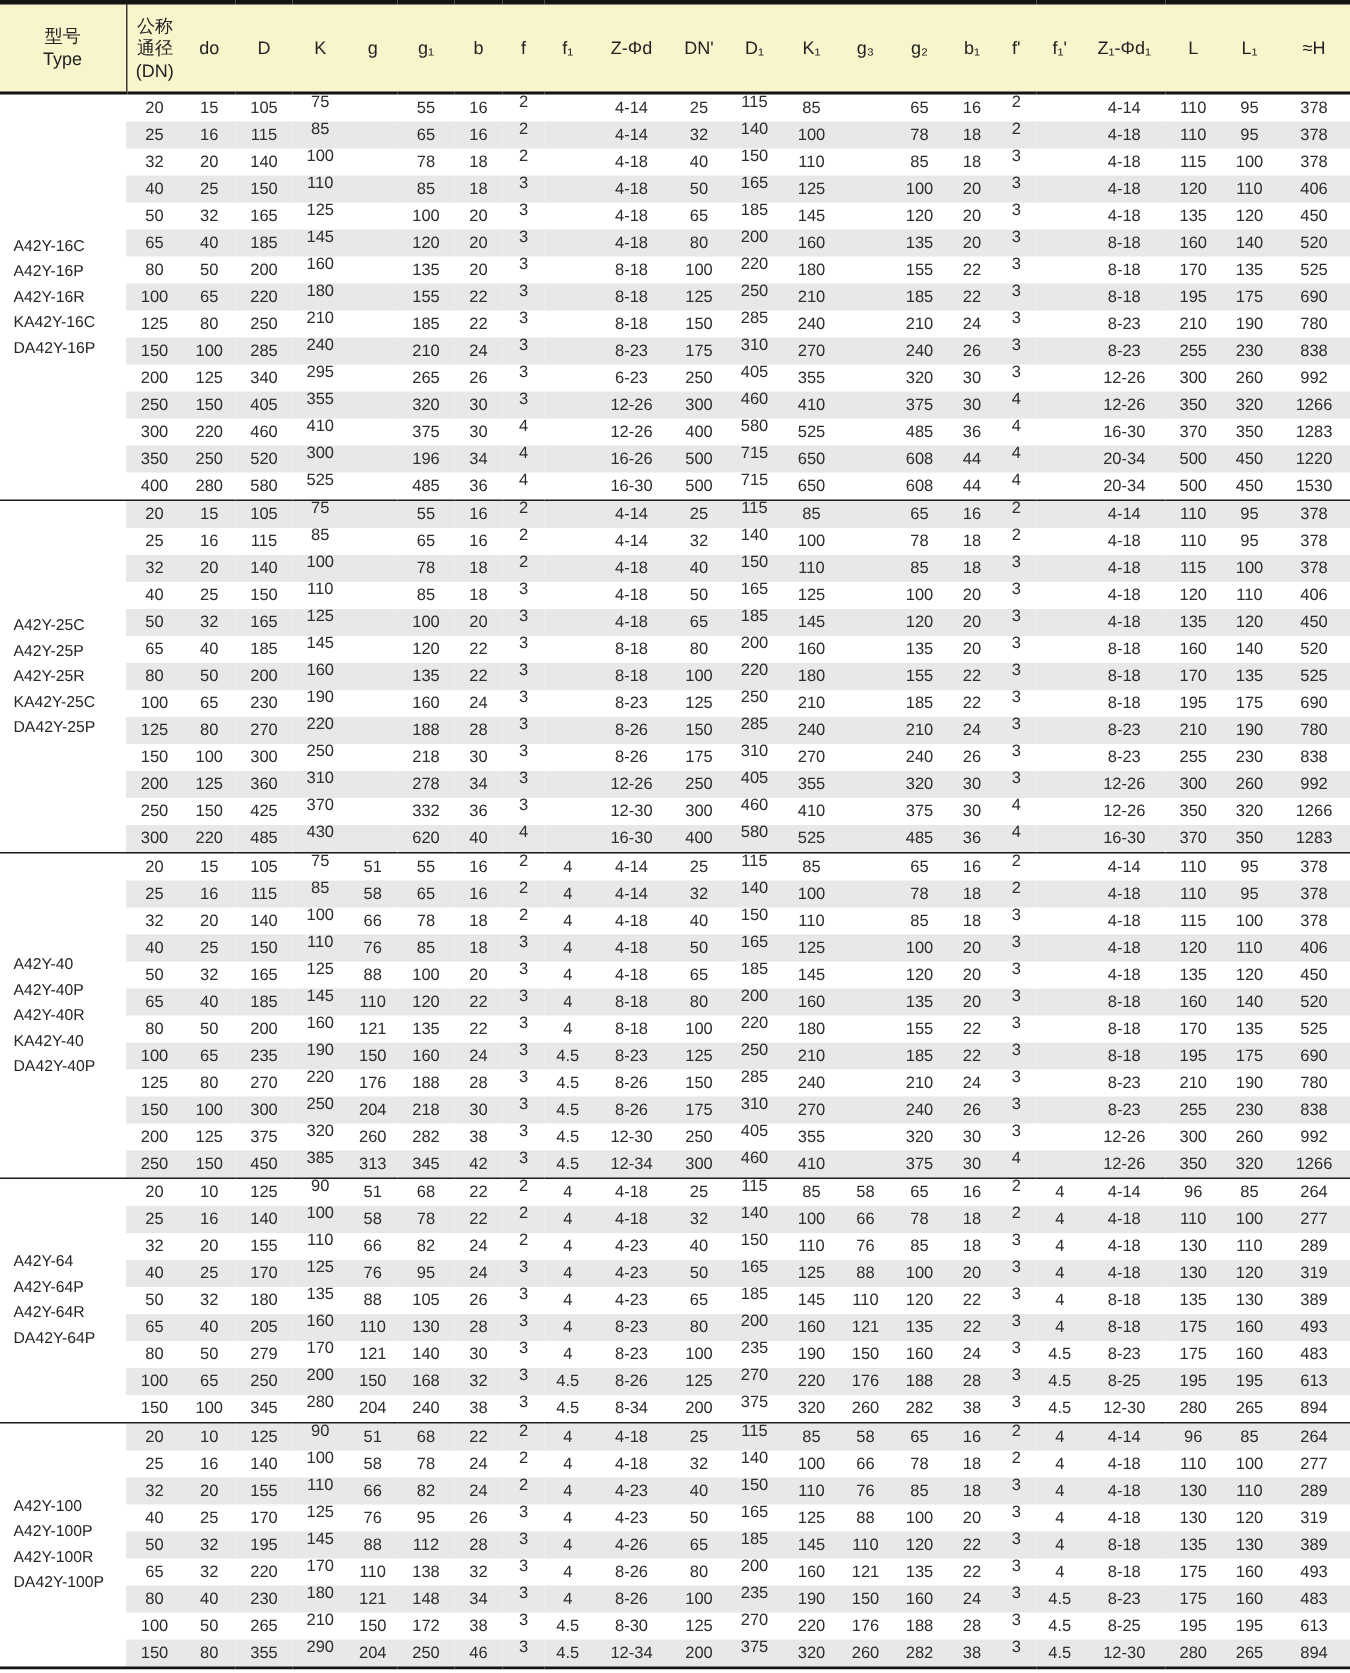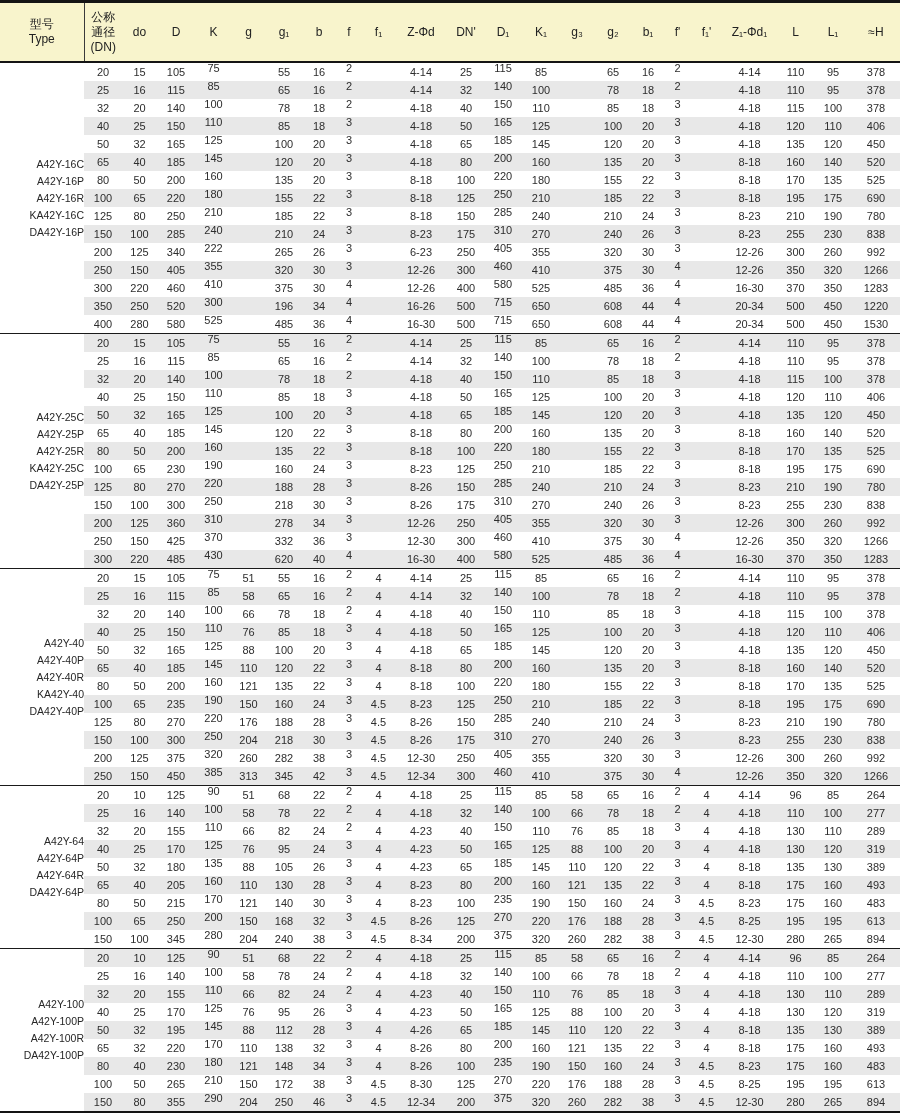--- a/index.html
+++ b/index.html
@@ -32,21 +32,21 @@
     padding:0;
     font-size:11px;
     text-align:center;
     color:#2d2d2d;
     white-space:nowrap;
     overflow:visible;
   }
   tr.alt td:not(.model-cell){background:#e8e8e8;}
   td.model-cell{
     background:#ffffff;
-    text-align:right;
+    text-align:left;
     vertical-align:middle;
     padding-left:9px;
     font-size:10.5px;
     color:#262626;
     line-height:17px;
   }
   tbody[data-name="table-section"] + tbody[data-name="table-section"]{
     border-top:1px solid #1a1a1a;
   }
   .raised-val{position:relative;top:-4px;display:inline-block;}
@@ -358,21 +358,21 @@
           <td data-name="table-cell"></td>
           <td data-name="table-cell">8-23</td>
           <td data-name="table-cell">255</td>
           <td data-name="table-cell">230</td>
           <td data-name="table-cell">838</td>
         </tr>
         <tr data-name="table-row">
           <td data-name="table-cell">200</td>
           <td data-name="table-cell">125</td>
           <td data-name="table-cell">340</td>
-          <td data-name="table-cell"><span class="raised-val" data-name="table-cell-value">222</span></td>
+          <td data-name="table-cell"><span class="raised-val" data-name="table-cell-value">295</span></td>
           <td data-name="table-cell"></td>
           <td data-name="table-cell">265</td>
           <td data-name="table-cell">26</td>
           <td data-name="table-cell"><span class="raised-val" data-name="table-cell-value">3</span></td>
           <td data-name="table-cell"></td>
           <td data-name="table-cell">6-23</td>
           <td data-name="table-cell">250</td>
           <td data-name="table-cell"><span class="raised-val" data-name="table-cell-value">405</span></td>
           <td data-name="table-cell">355</td>
           <td data-name="table-cell"></td>
@@ -1247,21 +1247,21 @@
           <td data-name="table-cell"><span class="raised-val" data-name="table-cell-value">3</span></td>
           <td data-name="table-cell">4</td>
           <td data-name="table-cell">8-18</td>
           <td data-name="table-cell">175</td>
           <td data-name="table-cell">160</td>
           <td data-name="table-cell">493</td>
         </tr>
         <tr data-name="table-row">
           <td data-name="table-cell">80</td>
           <td data-name="table-cell">50</td>
-          <td data-name="table-cell">215</td>
+          <td data-name="table-cell">279</td>
           <td data-name="table-cell"><span class="raised-val" data-name="table-cell-value">170</span></td>
           <td data-name="table-cell">121</td>
           <td data-name="table-cell">140</td>
           <td data-name="table-cell">30</td>
           <td data-name="table-cell"><span class="raised-val" data-name="table-cell-value">3</span></td>
           <td data-name="table-cell">4</td>
           <td data-name="table-cell">8-23</td>
           <td data-name="table-cell">100</td>
           <td data-name="table-cell"><span class="raised-val" data-name="table-cell-value">235</span></td>
           <td data-name="table-cell">190</td>

